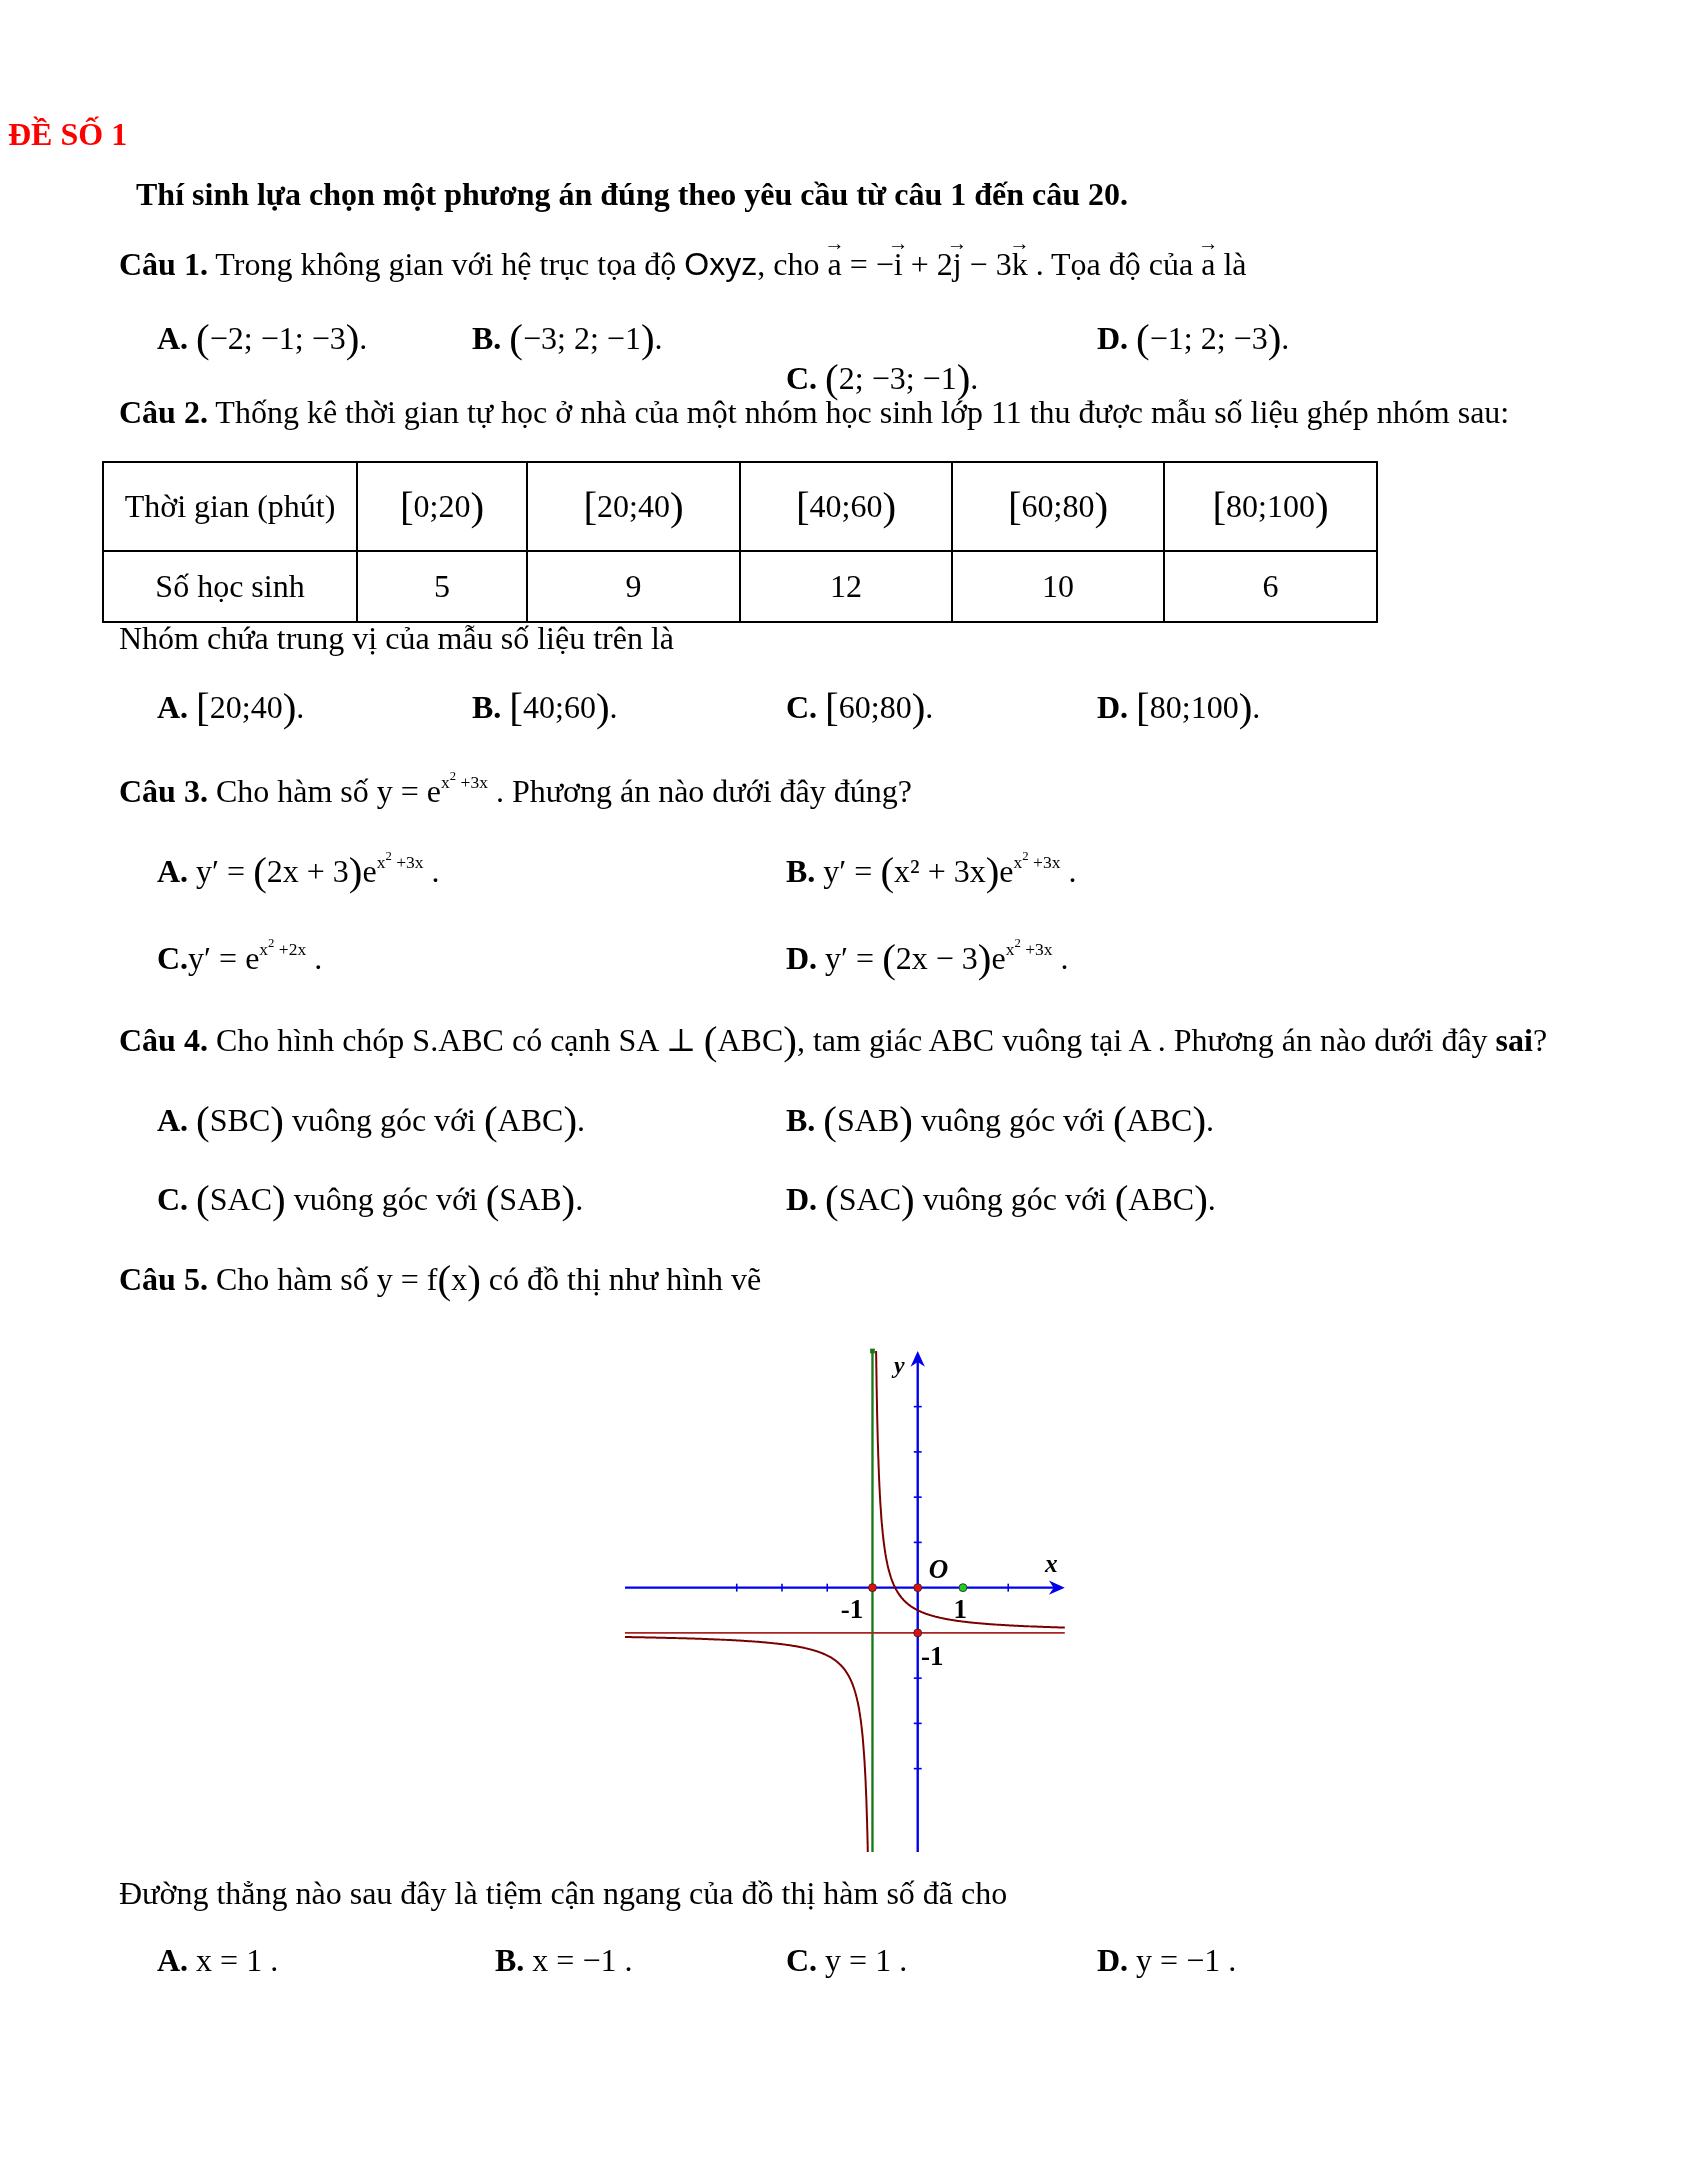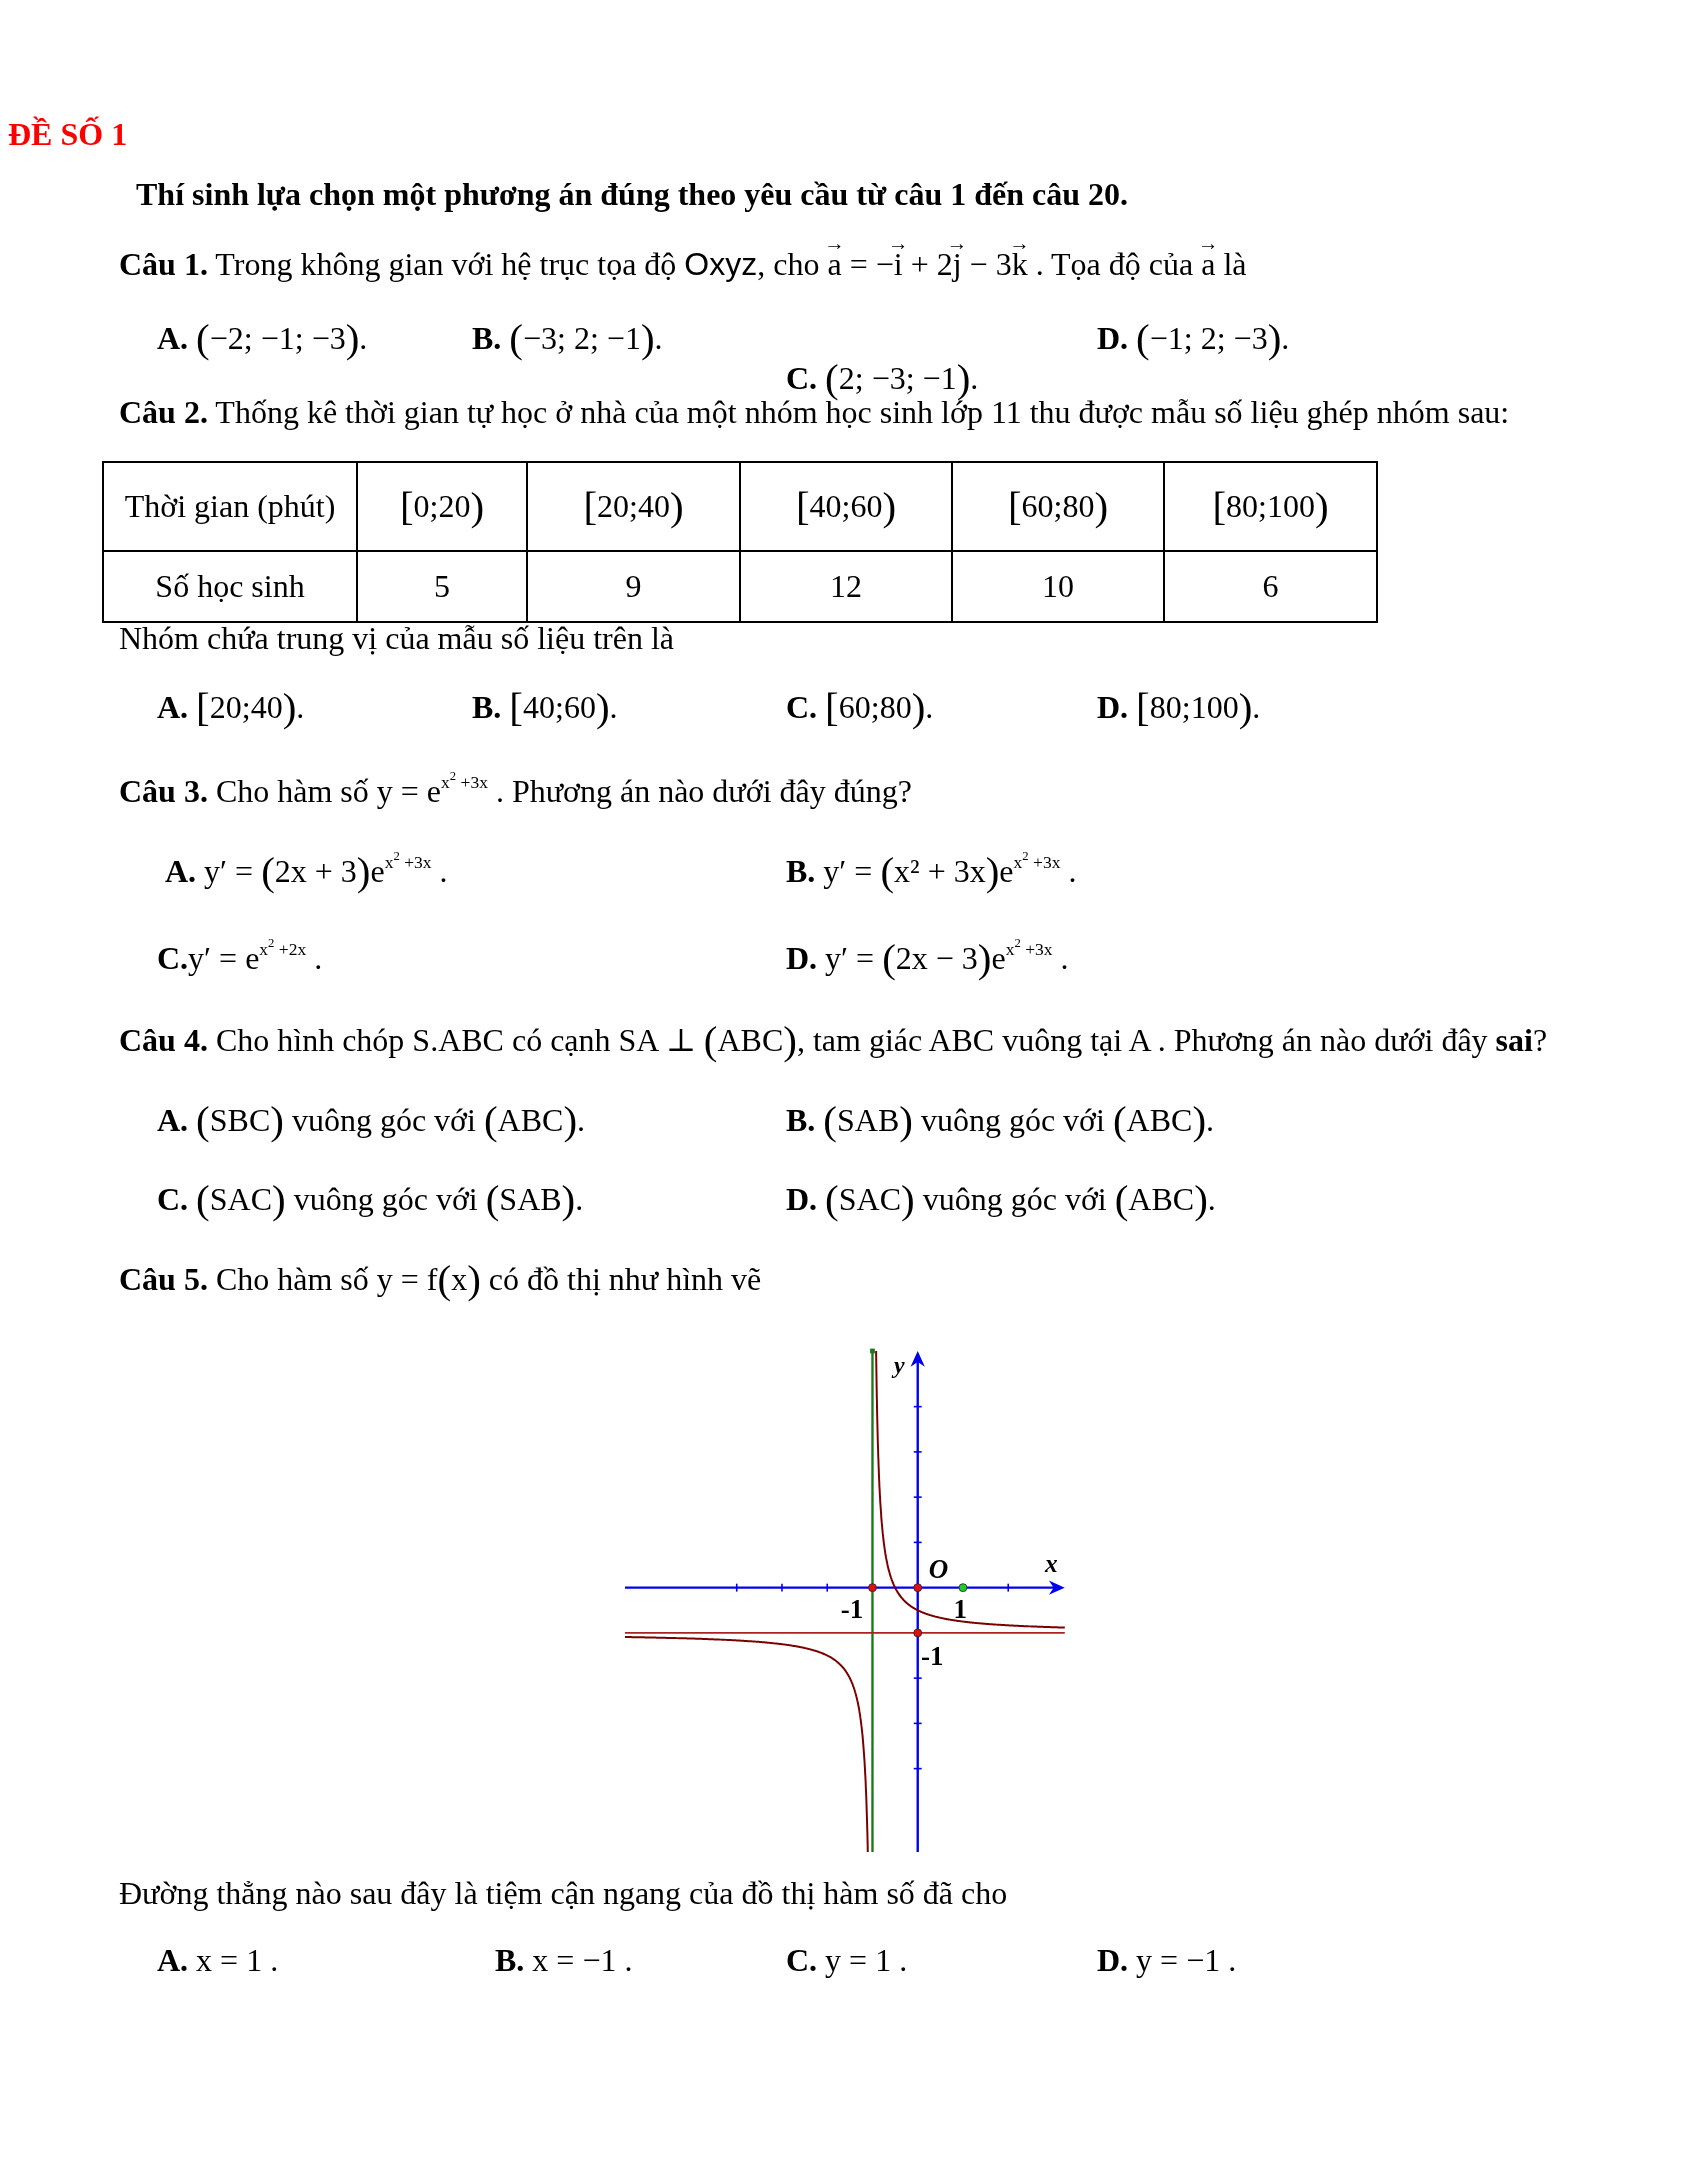--- a/index.html
+++ b/index.html
@@ -59,21 +59,21 @@
   </table>
 
 <div class="ln" style="left:119px; top:622px;">Nhóm chứa trung vị của mẫu số liệu trên là</div>
 <div class="ln" style="left:157px; top:691px;"><span class="b">A.</span> <span class="big">[</span><span>20;40</span><span class="big">)</span>.</div>
 <div class="ln" style="left:472px; top:691px;"><span class="b">B.</span> <span class="big">[</span><span>40;60</span><span class="big">)</span>.</div>
 <div class="ln" style="left:786px; top:691px;"><span class="b">C.</span> <span class="big">[</span><span>60;80</span><span class="big">)</span>.</div>
 <div class="ln" style="left:1097px; top:691px;"><span class="b">D.</span> <span class="big">[</span><span>80;100</span><span class="big">)</span>.</div>
 
 <div class="ln" style="left:119px; top:775px;"><span class="b">Câu 3.</span><span> Cho hàm số </span><span>y = e</span><sup><span>x</span><sup>2</sup><span> +3x</span></sup><span> . Phương án nào dưới đây đúng?</span></div>
 
-<div class="ln" style="left:157px; top:855px;margin-left:8px;"><span class="b">A.</span> <span>y′ = </span><span class="big">(</span><span>2x + 3</span><span class="big">)</span><span>e</span><sup><span>x</span><sup>2</sup><span> +3x</span></sup> .</div>
+<div class="ln" style="left:157px; top:855px;"><span class="b">A.</span> <span>y′ = </span><span class="big">(</span><span>2x + 3</span><span class="big">)</span><span>e</span><sup><span>x</span><sup>2</sup><span> +3x</span></sup> .</div>
 <div class="ln" style="left:786px; top:855px;"><span class="b">B.</span> <span>y′ = </span><span class="big">(</span><span>x² + 3x</span><span class="big">)</span><span>e</span><sup><span>x</span><sup>2</sup><span> +3x</span></sup> .</div>
 <div class="ln" style="left:157px; top:942px;"><span class="b">C.</span><span>y′ = </span><span>e</span><sup><span>x</span><sup>2</sup><span> +2x</span></sup> .</div>
 <div class="ln" style="left:786px; top:942px;"><span class="b">D.</span> <span>y′ = </span><span class="big">(</span><span>2x − 3</span><span class="big">)</span><span>e</span><sup><span>x</span><sup>2</sup><span> +3x</span></sup> .</div>
 
 <div class="ln" style="left:119px; top:1024px;"><span class="b">Câu 4.</span><span> Cho hình chóp </span><span>S.ABC</span><span>  có cạnh </span><span>SA ⊥ </span><span class="big">(</span><span>ABC</span><span class="big">)</span><span>, tam giác </span><span>ABC</span><span>  vuông tại </span><span>A</span><span> . Phương án nào dưới đây </span><span class="b">sai</span><span>?</span></div>
 
 <div class="ln" style="left:157px; top:1104px;"><span class="b">A.</span> <span class="big">(</span><span>SBC</span><span class="big">)</span><span> vuông góc với </span><span class="big">(</span><span>ABC</span><span class="big">)</span>.</div>
 <div class="ln" style="left:786px; top:1104px;"><span class="b">B.</span> <span class="big">(</span><span>SAB</span><span class="big">)</span><span> vuông góc với </span><span class="big">(</span><span>ABC</span><span class="big">)</span>.</div>
 <div class="ln" style="left:157px; top:1183px;"><span class="b">C.</span> <span class="big">(</span><span>SAC</span><span class="big">)</span><span> vuông góc với </span><span class="big">(</span><span>SAB</span><span class="big">)</span>.</div>
 <div class="ln" style="left:786px; top:1183px;"><span class="b">D.</span> <span class="big">(</span><span>SAC</span><span class="big">)</span><span> vuông góc với </span><span class="big">(</span><span>ABC</span><span class="big">)</span>.</div>

